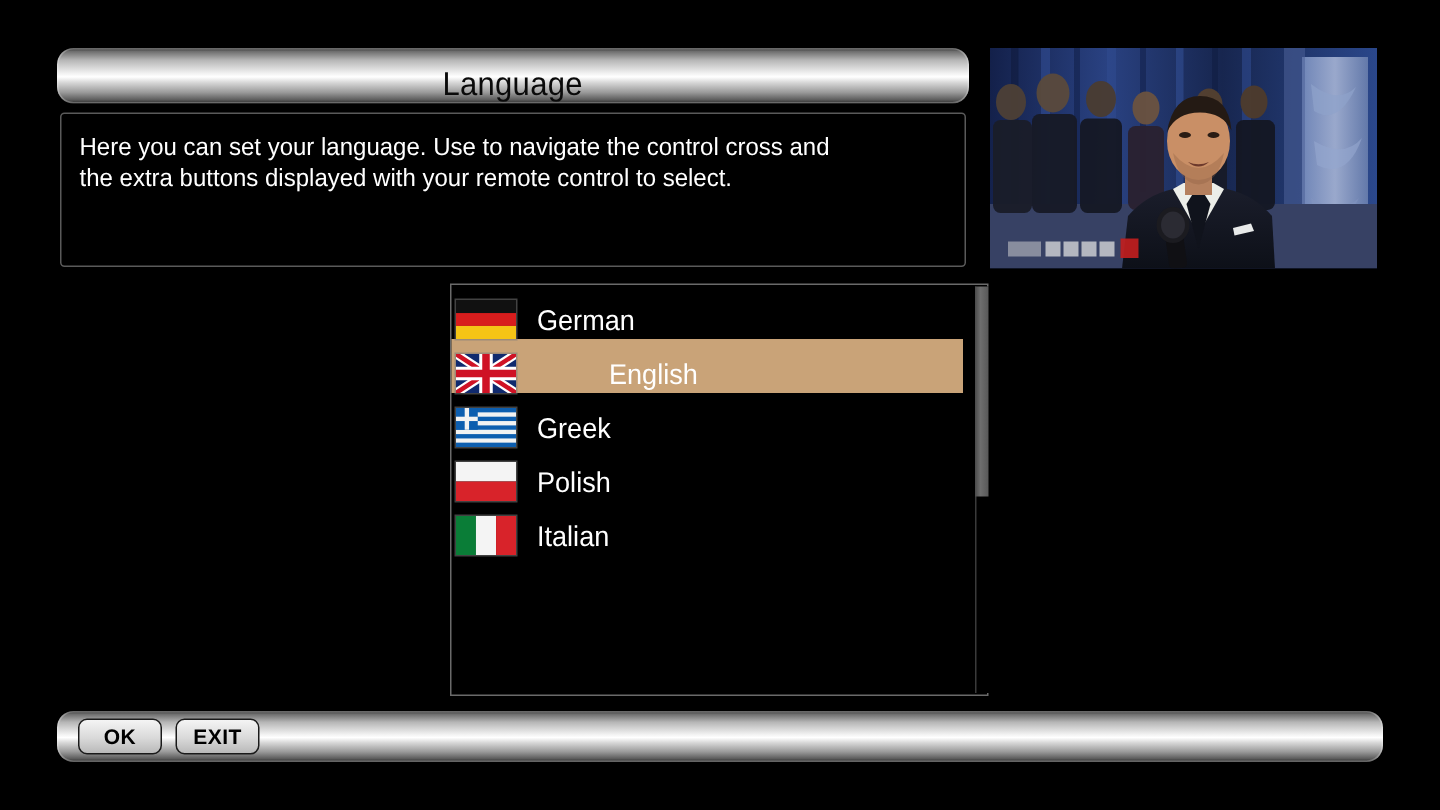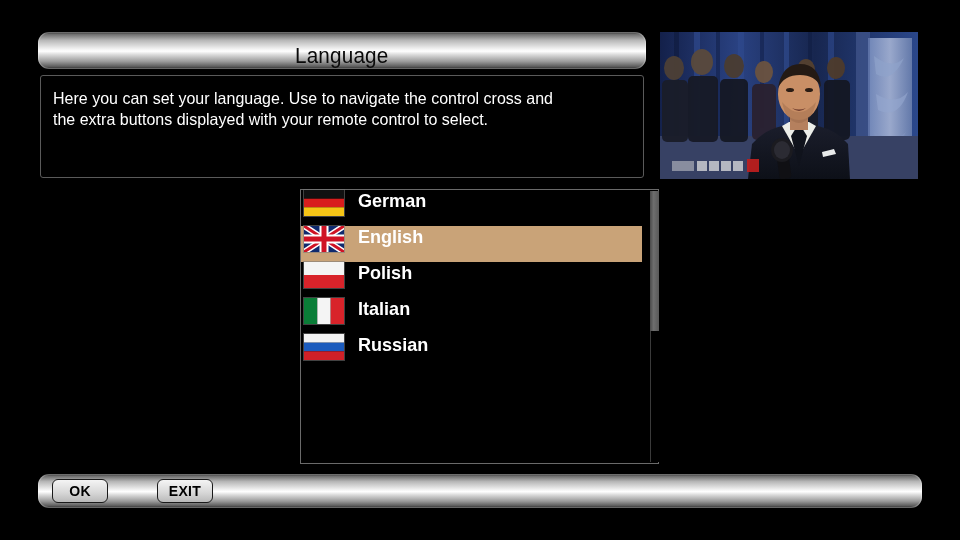--- a/index.html
+++ b/index.html
@@ -107,27 +107,27 @@
   }
   #list-items {
     position: absolute;
     left: 0;
     top: 0;
     width: 341px;
   }
   .list-row {
     height: 36px;
     display: flex;
-    align-items: flex-start;
+    align-items: flex-end;
     padding-left: 3px;
     box-sizing: border-box;
-    font-weight: bold;
   }
   .list-row.selected {
     background: #c9a378;
+    gap: 48px;
   }
   .row-label {
     color: #ffffff;
     font-size: 19px;
     margin-left: 14px;
     font-family: "Liberation Sans Narrow", "Liberation Sans", sans-serif;
     transform: scaleX(0.95);
     transform-origin: left center;
   }
   .flag {
@@ -163,21 +163,20 @@
   #bottom-bar {
     position: absolute;
     left: 38px;
     top: 474px;
     width: 884px;
     height: 34px;
     display: flex;
     align-items: center;
     padding-left: 14px;
     box-sizing: border-box;
-    gap: 40px;
   }
   .softkey {
     height: 22px;
     min-width: 38px;
     margin-right: 9px;
     padding: 0 8px;
     border: 1.6px solid #1a1a1a;
     border-radius: 6px;
     background: linear-gradient(to bottom, #f4f4f4, #d9d9d9 55%, #b9b9b9);
     color: #000000;
@@ -329,20 +328,38 @@
             <path d="M0 0 L40 26 M40 0 L0 26" stroke="#fff" stroke-width="6"></path>
             <path d="M0 0 L40 26 M40 0 L0 26" stroke="#cf1225" stroke-width="3"></path>
             <path d="M20 0 V26 M0 13 H40" stroke="#fff" stroke-width="9"></path>
             <path d="M20 0 V26 M0 13 H40" stroke="#cf1225" stroke-width="5"></path>
           </svg>
         </span>
         <span class="row-label">English</span>
       </div>
 
 
+      <div class="list-row">
+        <span class="flag">
+          <svg viewBox="0 0 40 26">
+            <rect width="40" height="26" fill="#f2f2f2"></rect>
+            <g fill="#0d5eaf">
+              <rect y="0" width="40" height="2.9"></rect>
+              <rect y="5.8" width="40" height="2.9"></rect>
+              <rect y="11.6" width="40" height="2.9"></rect>
+              <rect y="17.4" width="40" height="2.9"></rect>
+              <rect y="23.1" width="40" height="2.9"></rect>
+            </g>
+            <rect width="14.5" height="14.5" fill="#0d5eaf"></rect>
+            <rect x="5.8" y="0" width="2.9" height="14.5" fill="#f2f2f2"></rect>
+            <rect x="0" y="5.8" width="14.5" height="2.9" fill="#f2f2f2"></rect>
+          </svg>
+        </span>
+        <span class="row-label">Greek</span>
+      </div>
 
       <div class="list-row">
         <span class="flag">
           <svg viewBox="0 0 40 26">
               <rect width="40" height="13" fill="#f4f4f4"></rect>
               <rect y="13" width="40" height="13" fill="#d8232a"></rect>
             </svg>
         </span>
         <span class="row-label">Polish</span>
       </div>
@@ -351,30 +368,20 @@
         <span class="flag">
           <svg viewBox="0 0 40 26">
               <rect width="13.3" height="26" fill="#0a7d37"></rect>
               <rect x="13.3" width="13.4" height="26" fill="#f4f4f4"></rect>
               <rect x="26.7" width="13.3" height="26" fill="#d8232a"></rect>
             </svg>
         </span>
         <span class="row-label">Italian</span>
       </div>
 
-      <div class="list-row">
-        <span class="flag">
-          <svg viewBox="0 0 40 26">
-              <rect width="40" height="8.7" fill="#f4f4f4"></rect>
-              <rect y="8.7" width="40" height="8.6" fill="#1b5bbd"></rect>
-              <rect y="17.3" width="40" height="8.7" fill="#cf2027"></rect>
-            </svg>
-        </span>
-        <span class="row-label">Russian</span>
-      </div>
 
     </div>
   </div>
 
   <div id="scroll-track"></div>
   <div id="scroll-thumb"></div>
 
   <div id="bottom-bar" class="metal">
     <div class="softkey">OK</div>
     <div class="softkey">EXIT</div>

